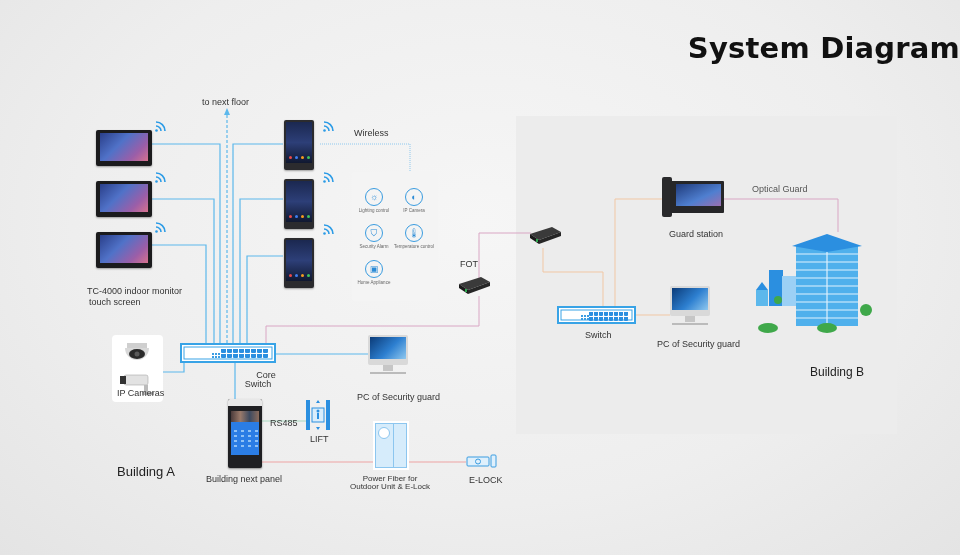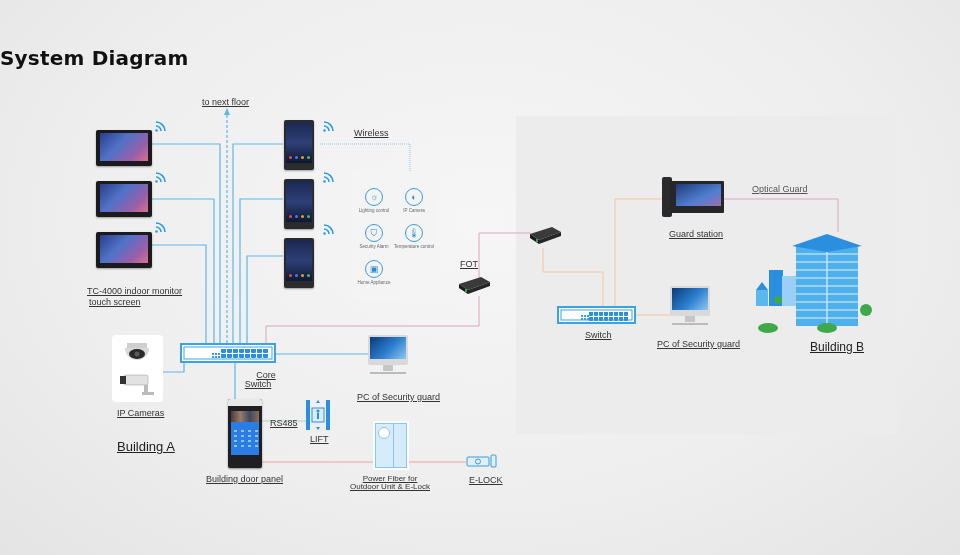--- a/index.html
+++ b/index.html
@@ -4,30 +4,30 @@
 <style>
   * { box-sizing: border-box; margin: 0; padding: 0; }
   html, body { width: 960px; height: 555px; overflow: hidden; }
   body {
     background: radial-gradient(ellipse at 50% 40%, #f6f6f6 0%, #eeeeee 60%, #e4e4e4 100%);
     font-family: "Liberation Sans", "DejaVu Sans", sans-serif;
     color: #333;
     position: relative;
   }
   .title {
-    position: absolute; left: 0; width: 960px; top: 46px; text-align: left;
-    font-family: "DejaVu Sans", sans-serif; font-weight: bold; font-size: 20px; color: #111;
+    position: absolute; left: 0; width: 960px; top: 31px; text-align: right;
+    font-family: "DejaVu Sans", sans-serif; font-weight: bold; font-size: 29px; color: #111;
     letter-spacing: 0.2px;
   }
   .bldgB-panel {
     position: absolute; left: 516px; top: 116px; width: 381px; height: 318px;
     background: #ececec;
   }
-  .lbl { position: absolute; font-size: 9px; color: #333; white-space: nowrap; text-decoration: underline; }
-  .lbl.big { font-size: 13px; color: #222; }
+  .lbl { position: absolute; font-size: 9px; color: #333; white-space: nowrap; }
+  .lbl.big { font-size: 13px; color: #222; margin-top: 25px; }
   .lbl.center { text-align: center; }
   svg.wires { position: absolute; left: 0; top: 0; }
 
   
   .monitor-l {
     position: absolute; width: 56px; height: 36px; background: #1b1b1d; border-radius: 2px;
     box-shadow: 0 1px 2px rgba(0,0,0,0.35);
   }
   .monitor-l .scr {
     position: absolute; left: 4px; top: 3px; right: 4px; bottom: 5px;
@@ -258,21 +258,21 @@
     <rect x="15" y="8" width="20" height="5" fill="#cfcfcf"></rect>
     <path d="M13 13 h24 a12 12 0 0 1 -24 0z" fill="#d8d8d8"></path>
     <ellipse cx="25" cy="19" rx="8" ry="5" fill="#2a2a2a"></ellipse>
     <circle cx="25" cy="19" r="2.5" fill="#5a5a5a"></circle>
     <rect x="12" y="40" width="24" height="10" rx="2" fill="#e2e2e2" stroke="#aaa" stroke-width="0.6"></rect>
     <rect x="8" y="41" width="6" height="8" fill="#333"></rect>
     <rect x="32" y="50" width="4" height="8" fill="#bbb"></rect>
     <rect x="30" y="57" width="12" height="3" fill="#bbb"></rect>
   </svg>
 </div>
-<div class="lbl" style="left:117px; top:408px;">IP Cameras</div>
+<div class="lbl" style="left:117px; top:388px;">IP Cameras</div>
 
 <div class="switch" style="left:180px; top:343px; width:96px; height:20px;">
   <div class="leds" style="left:30px; top:8px;">
       <i></i>
       <i></i>
       <i></i>
       <i></i>
       <i></i>
       <i></i>
     </div>
@@ -324,21 +324,21 @@
         <i></i>
         <i></i>
         <i></i>
         <i></i>
         <i></i>
         <i></i>
         <i></i>
       </div>
     </div>
 </div>
-<div class="lbl" style="left:206px; top:474px;">Building door panel</div>
+<div class="lbl" style="left:206px; top:474px;">Building next panel</div>
 
 <div class="lbl" style="left:270px; top:418px;">RS485</div>
 
 <svg class="lift" viewBox="0 0 24 32">
   <rect x="0" y="1" width="4" height="30" fill="#2b8fe0"></rect>
   <rect x="20" y="1" width="4" height="30" fill="#2b8fe0"></rect>
   <rect x="6" y="9" width="12" height="14" fill="#d9edfb" stroke="#2b8fe0" stroke-width="1"></rect>
   <circle cx="12" cy="12" r="1.5" fill="#2b8fe0"></circle>
   <rect x="11" y="14" width="2" height="6" fill="#2b8fe0"></rect>
   <path d="M12 1 l-2 3 h4z M12 31 l-2 -3 h4z" fill="#2b8fe0"></path>

